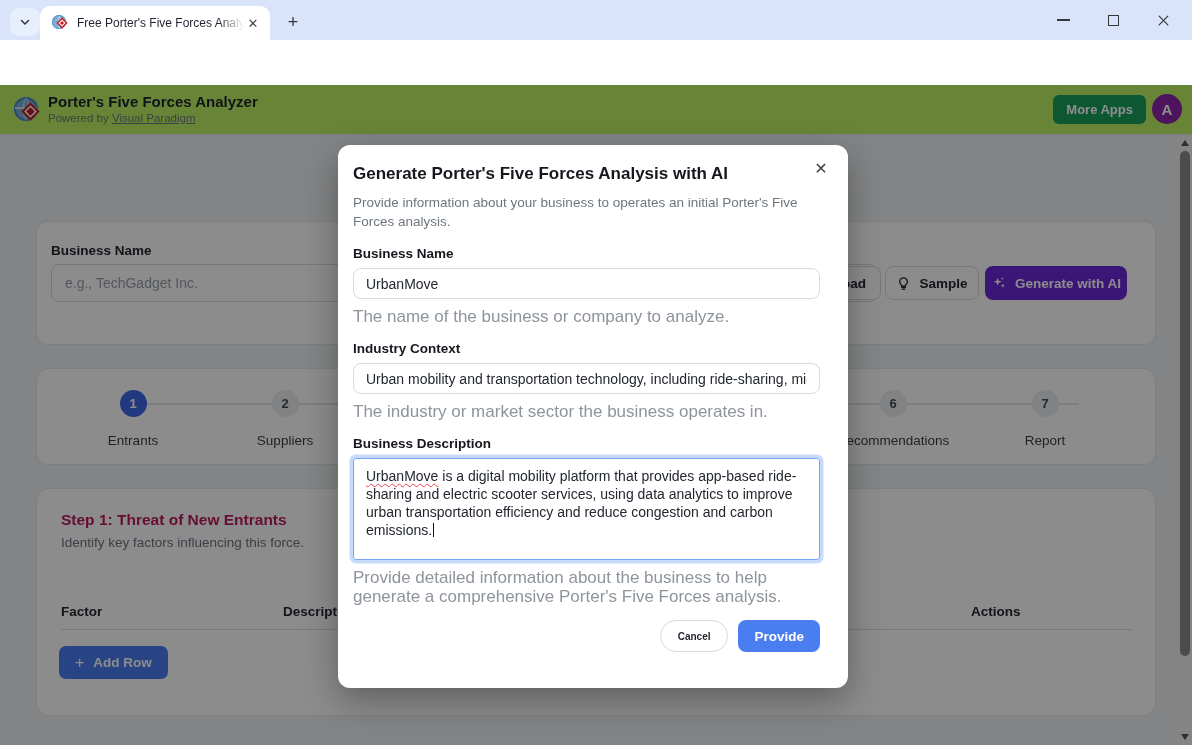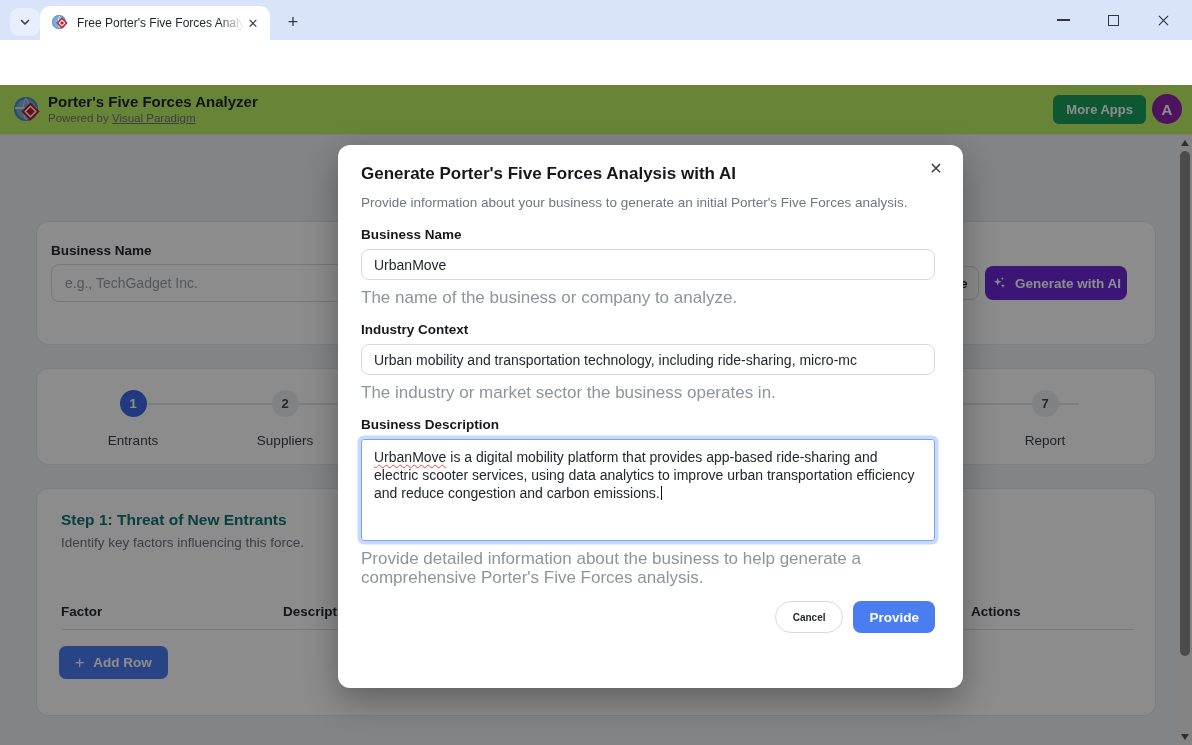--- a/index.html
+++ b/index.html
@@ -83,39 +83,39 @@
 
   .card2 { left:36px; top:283px; width:1120px; height:97px; }
   .stepline { position:absolute; left:110px; top:34px; width:932px; height:2px; background:#e4e6ea; }
   .step { position:absolute; top:21px; width:160px; text-align:center; }
   .step .circ { width:27px; height:27px; border-radius:50%; margin:0 auto; background:#ebedf0; color:#45494f;
         font-size:13px; font-weight:bold; display:flex; align-items:center; justify-content:center; position:relative; }
   .step.active .circ { background:#3f68e8; color:#fff; }
   .step .slabel { margin-top:16px; font-size:13.5px; color:#3a3f46; }
 
   .card3 { left:36px; top:403px; width:1120px; height:228px; }
-  .c3-title { position:absolute; left:24px; top:22px; font-size:15.5px; font-weight:bold; color:#0f766e; }
+  .c3-title { position:absolute; left:24px; top:22px; font-size:15.5px; font-weight:bold; color:#be185d; }
   .c3-sub { position:absolute; left:24px; top:46px; font-size:13.5px; color:#6d7480; }
   .c3-h { position:absolute; top:115px; font-size:13.5px; font-weight:bold; color:#23272f; }
   .c3-div { position:absolute; left:24px; top:140px; width:1072px; height:1px; background:#dcdfe3; }
   .addrow { position:absolute; left:22px; top:157px; height:33px; padding:0 16px; background:#4a7df0; border-radius:7px;
         color:#fff; font-size:13.5px; font-weight:bold; display:flex; align-items:center; gap:9px; cursor:pointer; }
   .addrow .plus { font-size:16px; font-weight:normal; }
 
   
   .pgscroll { position:absolute; right:0; top:50px; width:14px; height:610px; background:#f1f1f1; }
   .pgscroll .thumb { position:absolute; left:2px; top:16px; width:10px; height:505px; background:#8a8a8a; border-radius:5px; }
   .arr { position:absolute; left:3px; width:0; height:0; border-left:4px solid transparent; border-right:4px solid transparent; }
   .arr.up { top:5px; border-bottom:6px solid #555; }
   .arr.down { bottom:5px; border-top:6px solid #555; }
 
   
   .overlay { position:absolute; left:0; top:85px; width:1192px; height:660px; background:rgba(0,0,0,0.45); z-index:50; }
-  .modal { position:absolute; left:338px; top:145px; width:625px; height:543px; background:#fff; border-radius:12px;
-        z-index:100; box-shadow:0 12px 34px rgba(0,0,0,0.32); padding:17px 28px 20px 23px; }
+  .modal { position:absolute; left:338px; top:145px; width:510px; height:543px; background:#fff; border-radius:12px;
+        z-index:100; box-shadow:0 12px 34px rgba(0,0,0,0.32); padding:17px 28px 20px 15px; }
   .m-title { font-size:17px; font-weight:bold; color:#16181d; margin-top:2px; }
   .m-close { position:absolute; right:16px; top:12px; width:22px; height:22px; display:flex; align-items:center;
         justify-content:center; font-size:16px; color:#444; cursor:pointer; }
   .m-sub { margin-top:9px; font-size:13.5px; line-height:19px; color:#6f7680; width:96%; }
   .m-field { margin-top:15px; }
   .m-label { font-size:13.5px; font-weight:bold; color:#16181d; }
   .m-input { margin-top:7px; width:100%; height:31px; border:1px solid #d7dade; border-radius:8px; font-size:14px;
         color:#23272f; padding:0 12px; font-family:"Liberation Sans",sans-serif; background:#fff; }
   .m-helper { margin-top:8px; font-size:17px; line-height:19px; color:#8e949c; }
   .m-textarea { margin-top:7px; width:100%; height:102px; border:1.5px solid #76a4f7; border-radius:3px;
@@ -332,21 +332,21 @@
     <div class="thumb"></div>
     <span class="arr down"></span>
   </div>
 </div>
 
 <div class="overlay"></div>
 
 <div class="modal">
   <div class="m-title">Generate Porter's Five Forces Analysis with AI</div>
   <div class="m-close">✕</div>
-  <div class="m-sub">Provide information about your business to generate an initial Porter's Five Forces analysis.</div>
+  <div class="m-sub">Provide information about your business to operates an initial Porter's Five Forces analysis.</div>
 
   <div class="m-field">
     <div class="m-label">Business Name</div>
     <input class="m-input" value="UrbanMove" style="">
     <div class="m-helper">The name of the business or company to analyze.</div>
   </div>
 
   <div class="m-field">
     <div class="m-label">Industry Context</div>
     <input class="m-input" value="Urban mobility and transportation technology, including ride-sharing, micro-mc" style="">

